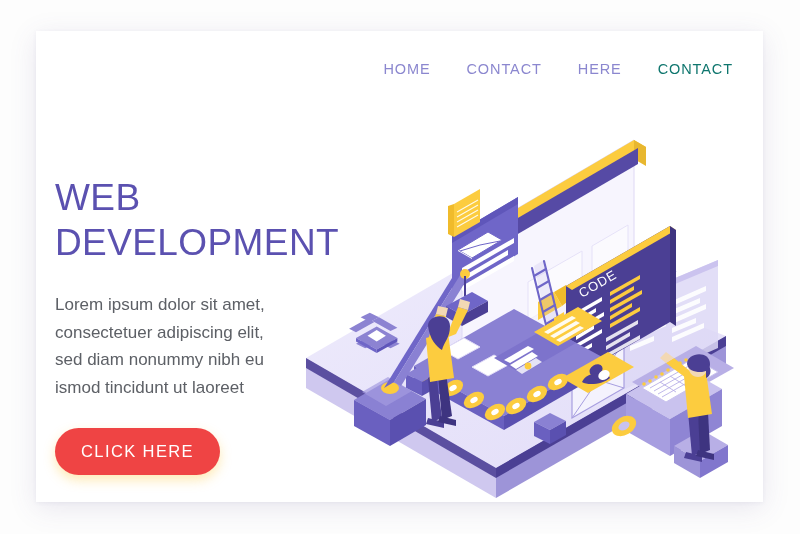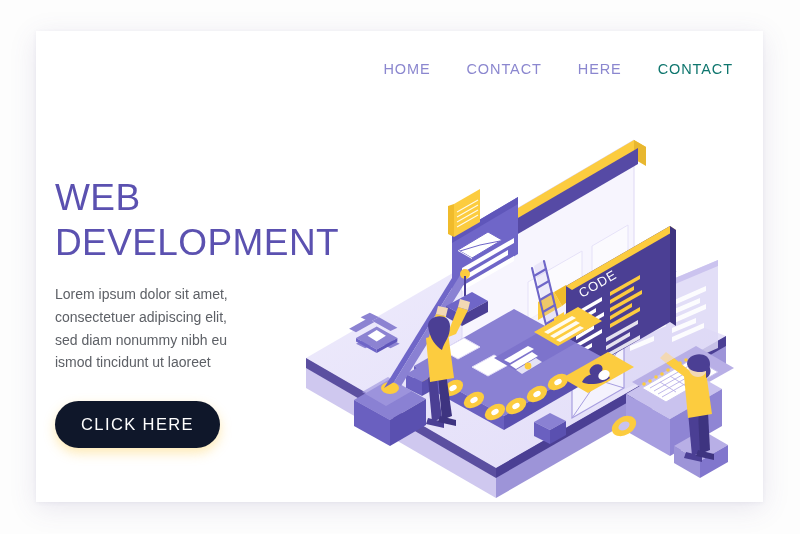--- a/index.html
+++ b/index.html
@@ -53,31 +53,31 @@
   #headline {
     margin: 0;
     font-size: 37px;
     line-height: 1.22;
     font-weight: 400;
     letter-spacing: 0.4px;
     color: #5b51b0;
     white-space: pre-line;
   }
   #subcopy {
-    margin: 18px 0 0 0;
-    font-size: 14px;
+    margin: 26px 0 0 0;
+    font-size: 17px;
     line-height: 1.62;
     color: #5d6066;
     white-space: pre-line;
   }
   #cta {
     margin-top: 27px;
     display: inline-block;
     border: none;
-    background: #0f172a;
+    background: #ef4444;
     color: #ffffff;
     font-family: "Liberation Sans", sans-serif;
     font-size: 16.5px;
     letter-spacing: 1.4px;
     padding: 14px 26px;
     border-radius: 26px;
     cursor: pointer;
     box-shadow: 0 5px 12px rgba(252,201,60,0.38);
   }
 

